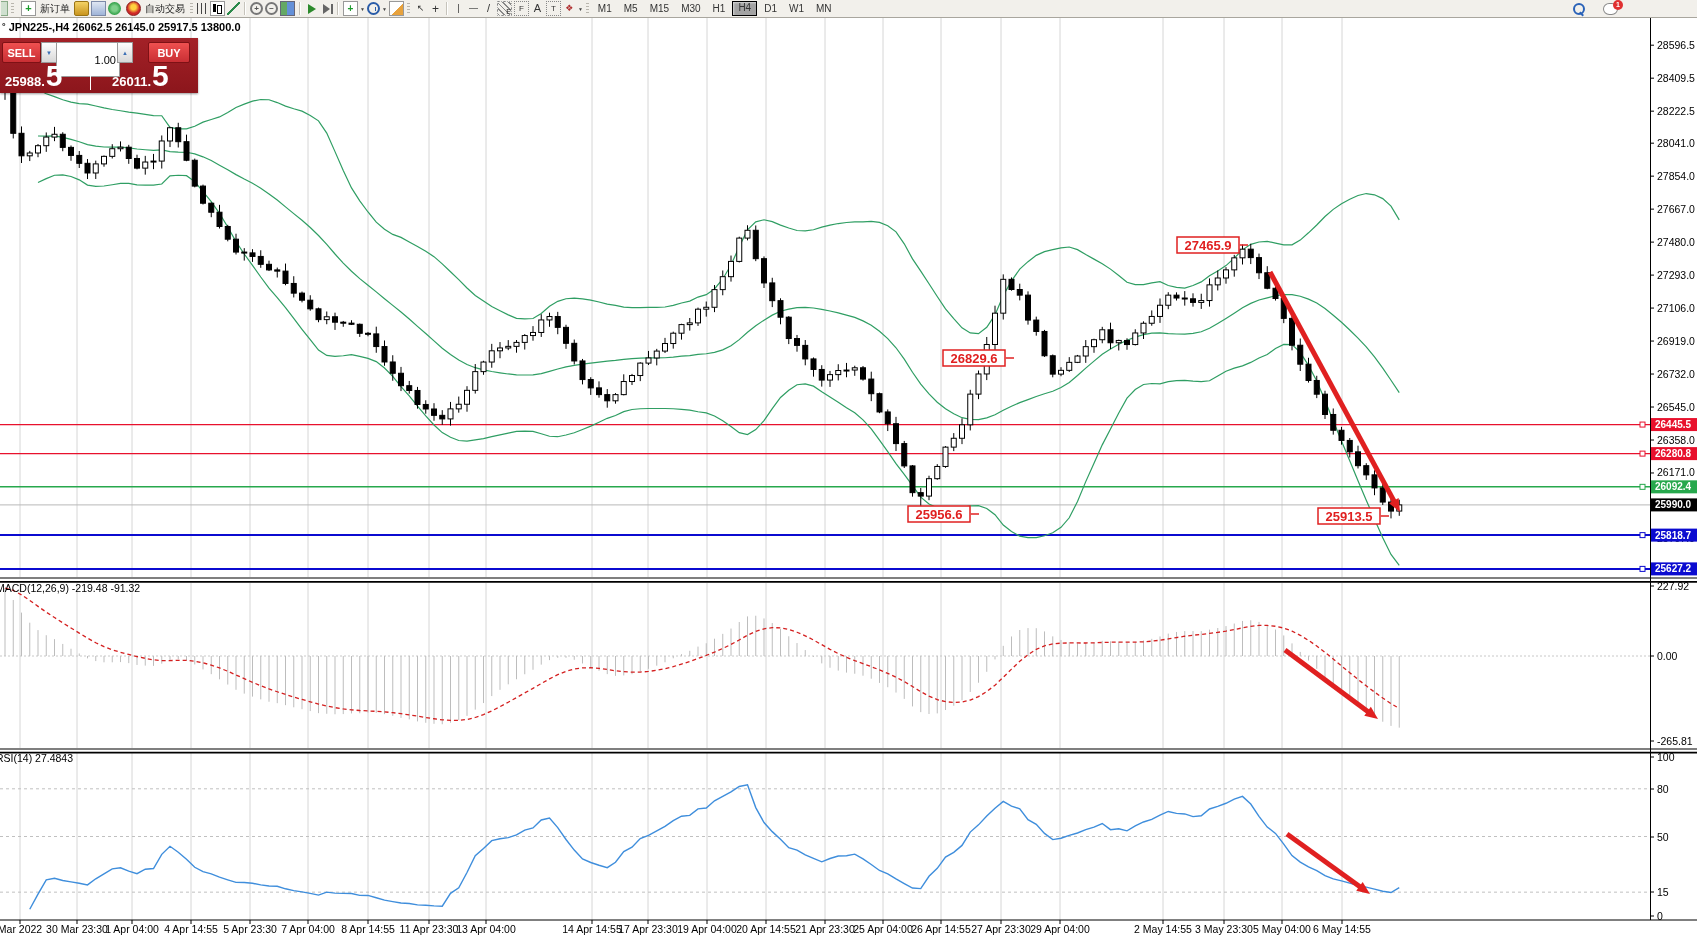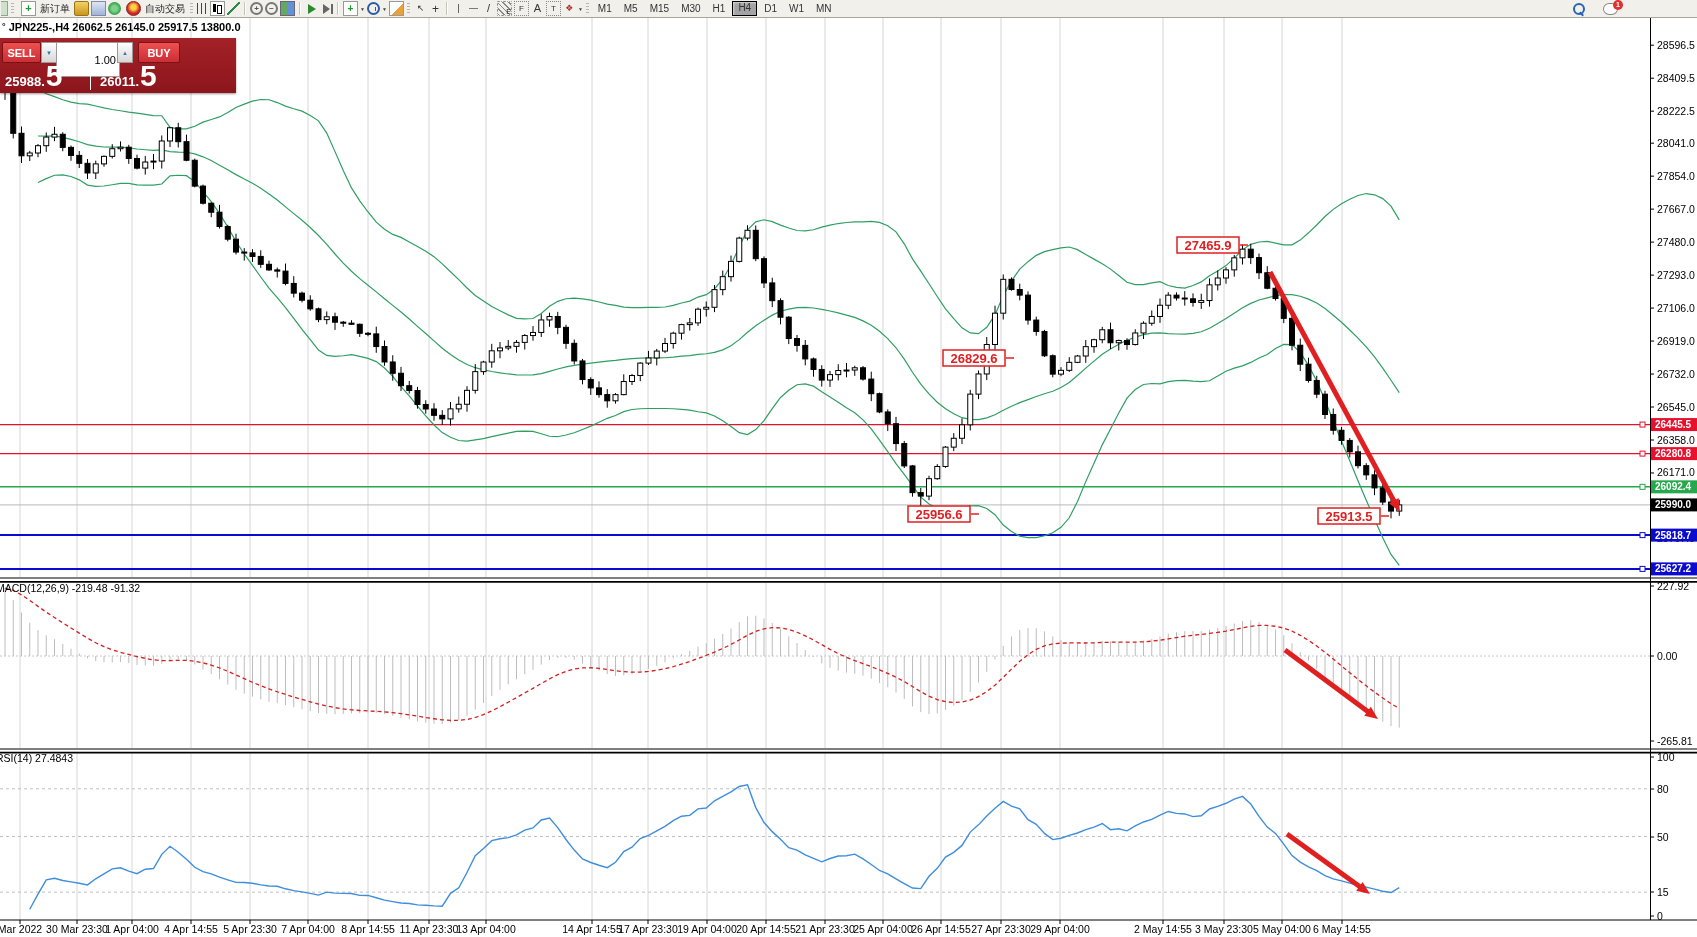--- a/index.html
+++ b/index.html
@@ -48,38 +48,38 @@
                width:10px;height:10px;font-size:7px;display:flex;align-items:center;justify-content:center;font-weight:bold}
   .tf{padding:0 5px;height:13px;line-height:13px;margin:0 1px;color:#333;cursor:default}
   .tf.on{background:#a3a3a3;border:1px solid #000000;box-shadow:inset 1px 1px 2px #d6d6d6;line-height:11px}
   .tb-right{margin-left:auto;margin-right:78px;display:flex;align-items:center;gap:16px}
 
   
   #symbolbar{position:absolute;left:2px;top:21px;z-index:6;font-size:11px;font-weight:bold;color:#000;letter-spacing:0}
   #symbolbar .deg{font-size:9px;vertical-align:top}
 
   
-  #tradepanel{position:absolute;left:0;top:38px;width:236px;height:55px;z-index:6;
+  #tradepanel{position:absolute;left:0;top:38px;width:198px;height:55px;z-index:6;
               background:linear-gradient(#a32127,#8c161c);box-shadow:0 1px 2px rgba(0,0,0,.4)}
   .tpbtn{position:absolute;top:4px;height:19px;background:linear-gradient(#ef5050,#c92f34);
          border:1px solid #7e1115;border-radius:2px;color:#fff;font-size:11px;font-weight:bold;
          display:flex;align-items:center;justify-content:center;cursor:pointer}
   #sellbtn{left:2px;width:37px}
-  #buybtn{left:138px;width:40px}
+  #buybtn{left:148px;width:40px}
   .spin{position:absolute;top:4px;width:14px;height:19px;background:linear-gradient(#fdfdfd,#d8d8d8);
         border:1px solid #9a9a9a;color:#3b6fb5;font-size:6px;display:flex;align-items:center;justify-content:center;cursor:pointer}
   #spindown{left:41px}
   #spinup{left:117px}
   #lotinput{position:absolute;left:56px;top:4px;width:56px;height:17px;border:1px solid #9a9a9a;
             font-size:11px;text-align:right;padding:8px 3px;font-family:"Liberation Sans",sans-serif}
   .bigprice{position:absolute;top:24px;color:#fff;display:flex;align-items:baseline;line-height:28px}
   .bigprice .m{font-size:13px;font-weight:bold}
   .bigprice .b{font-size:30px;font-weight:bold;margin-left:1px}
   #sellprice{left:5px}
-  #buyprice{left:100px}
+  #buyprice{left:112px}
   #pricediv{position:absolute;left:90px;top:25px;width:1px;height:27px;background:#fff}
 
   #chart-svg{position:absolute;left:0;top:0;z-index:1}
 </style>
 </head>
 <body>
 
 <svg id="chart-svg" width="1697" height="937" viewBox="0 0 1697 937">
     <rect x="0" y="0" width="1697" height="937" fill="#ffffff"></rect>
     <g>

